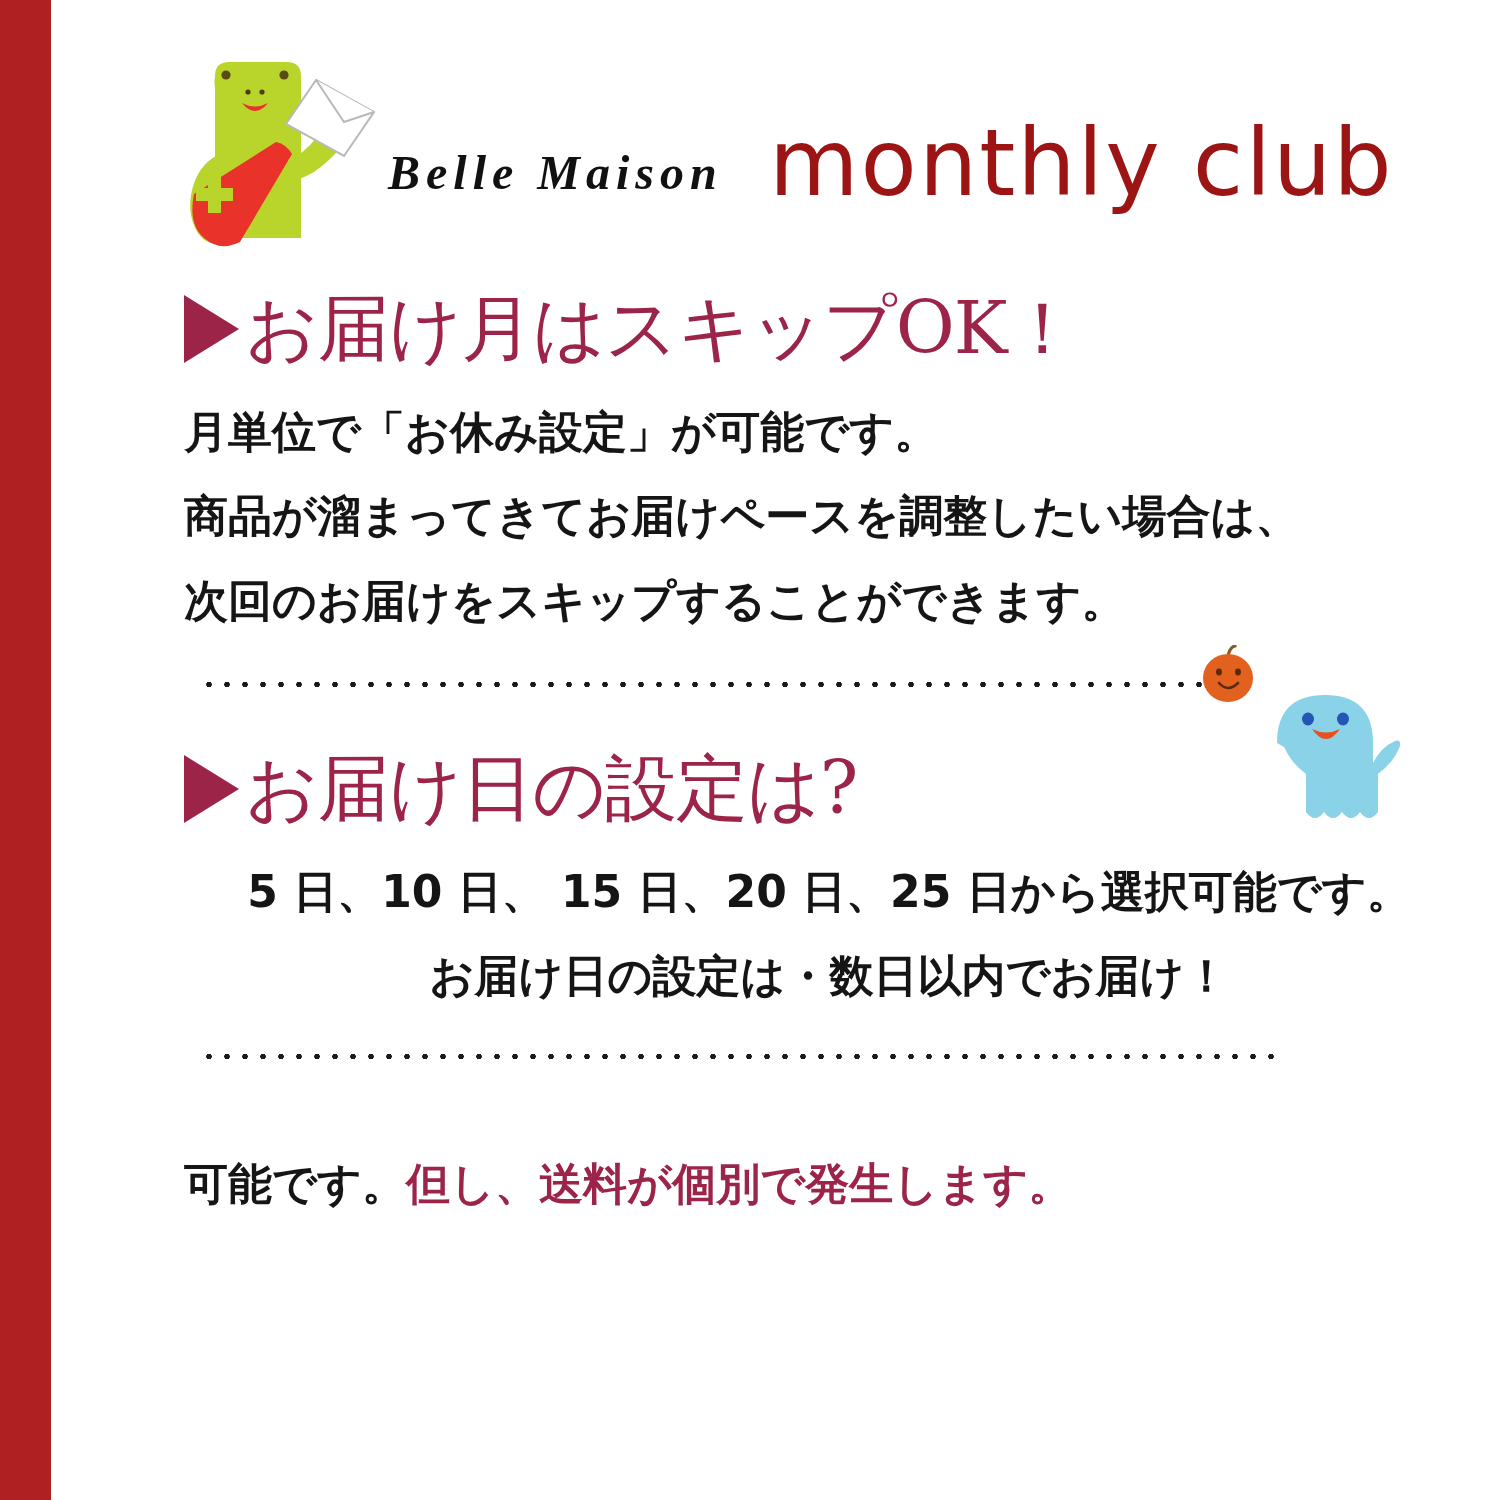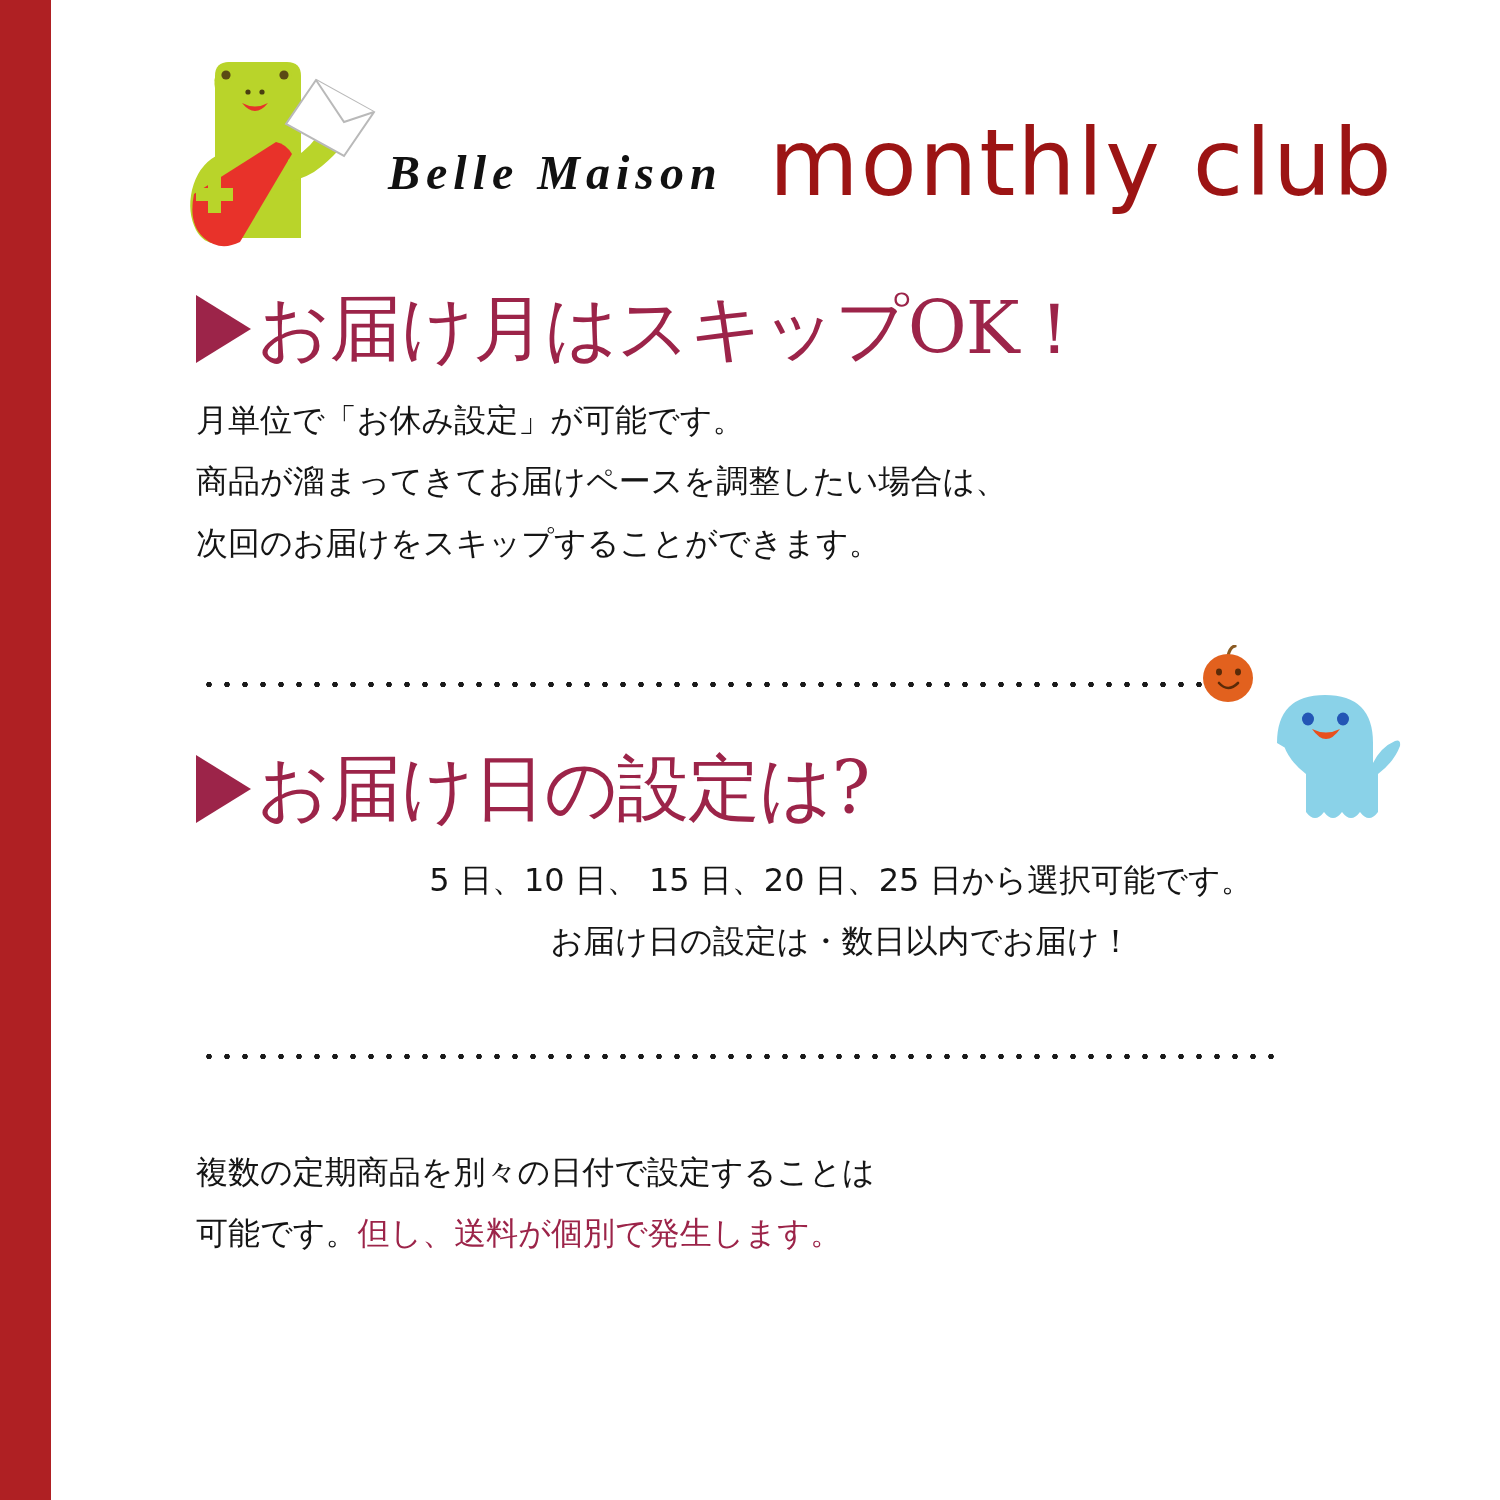--- a/index.html
+++ b/index.html
@@ -61,21 +61,21 @@
     font-weight: normal;
     font-size: 92px;
     letter-spacing: 2px;
     color: #9c1414;
     white-space: nowrap;
     line-height: 1;
   }
   
   .section {
     position: absolute;
-    left: 196px;
+    left: 184px;
     width: 1290px;
   }
   .heading {
     display: flex;
     align-items: center;
     color: #9c2449;
     font-family: "DejaVu Serif", "Liberation Serif", serif;
     font-size: 72px;
     line-height: 1.08;
     white-space: nowrap;
@@ -86,26 +86,26 @@
     width: 0;
     height: 0;
     border-top: 34px solid transparent;
     border-bottom: 34px solid transparent;
     border-left: 55px solid #9c2449;
     margin-right: 6px;
     flex: 0 0 auto;
   }
   .body-line {
     font-family: "DejaVu Sans", "Liberation Sans", sans-serif;
-    font-size: 32px;
+    font-size: 44px;
     color: #151515;
     line-height: 1.92;
     white-space: nowrap;
     letter-spacing: 0px;
-    font-weight: 400;
+    font-weight: 700;
   }
   .accent-text {
     color: #9c2449;
   }
   
   .divider {
     position: absolute;
     left: 200px;
     height: 9px;
     background-image: radial-gradient(circle, #1a1a1a 0 2.6px, rgba(0,0,0,0) 2.9px);
@@ -226,20 +226,19 @@
     <div style="margin-top:22px;text-align:center;">
       <div class="body-line">5 日、10 日、 15 日、20 日、25 日から選択可能です。</div>
       <div class="body-line">お届け日の設定は・数日以内でお届け！</div>
     </div>
   </div>
 
   <div class="divider" id="divider-2"></div>
 
   <div class="section" style="top:1120px;">
     <div style="margin-top:22px;">
-      <div class="body-line">複数の定期商品を別々の日付で設定することは</div>
       <div class="body-line">
         <span>可能です。</span><span class="accent-text">但し、送料が個別で発生します。</span>
       </div>
     </div>
   </div>
 
 </div>
 
 </body></html>

